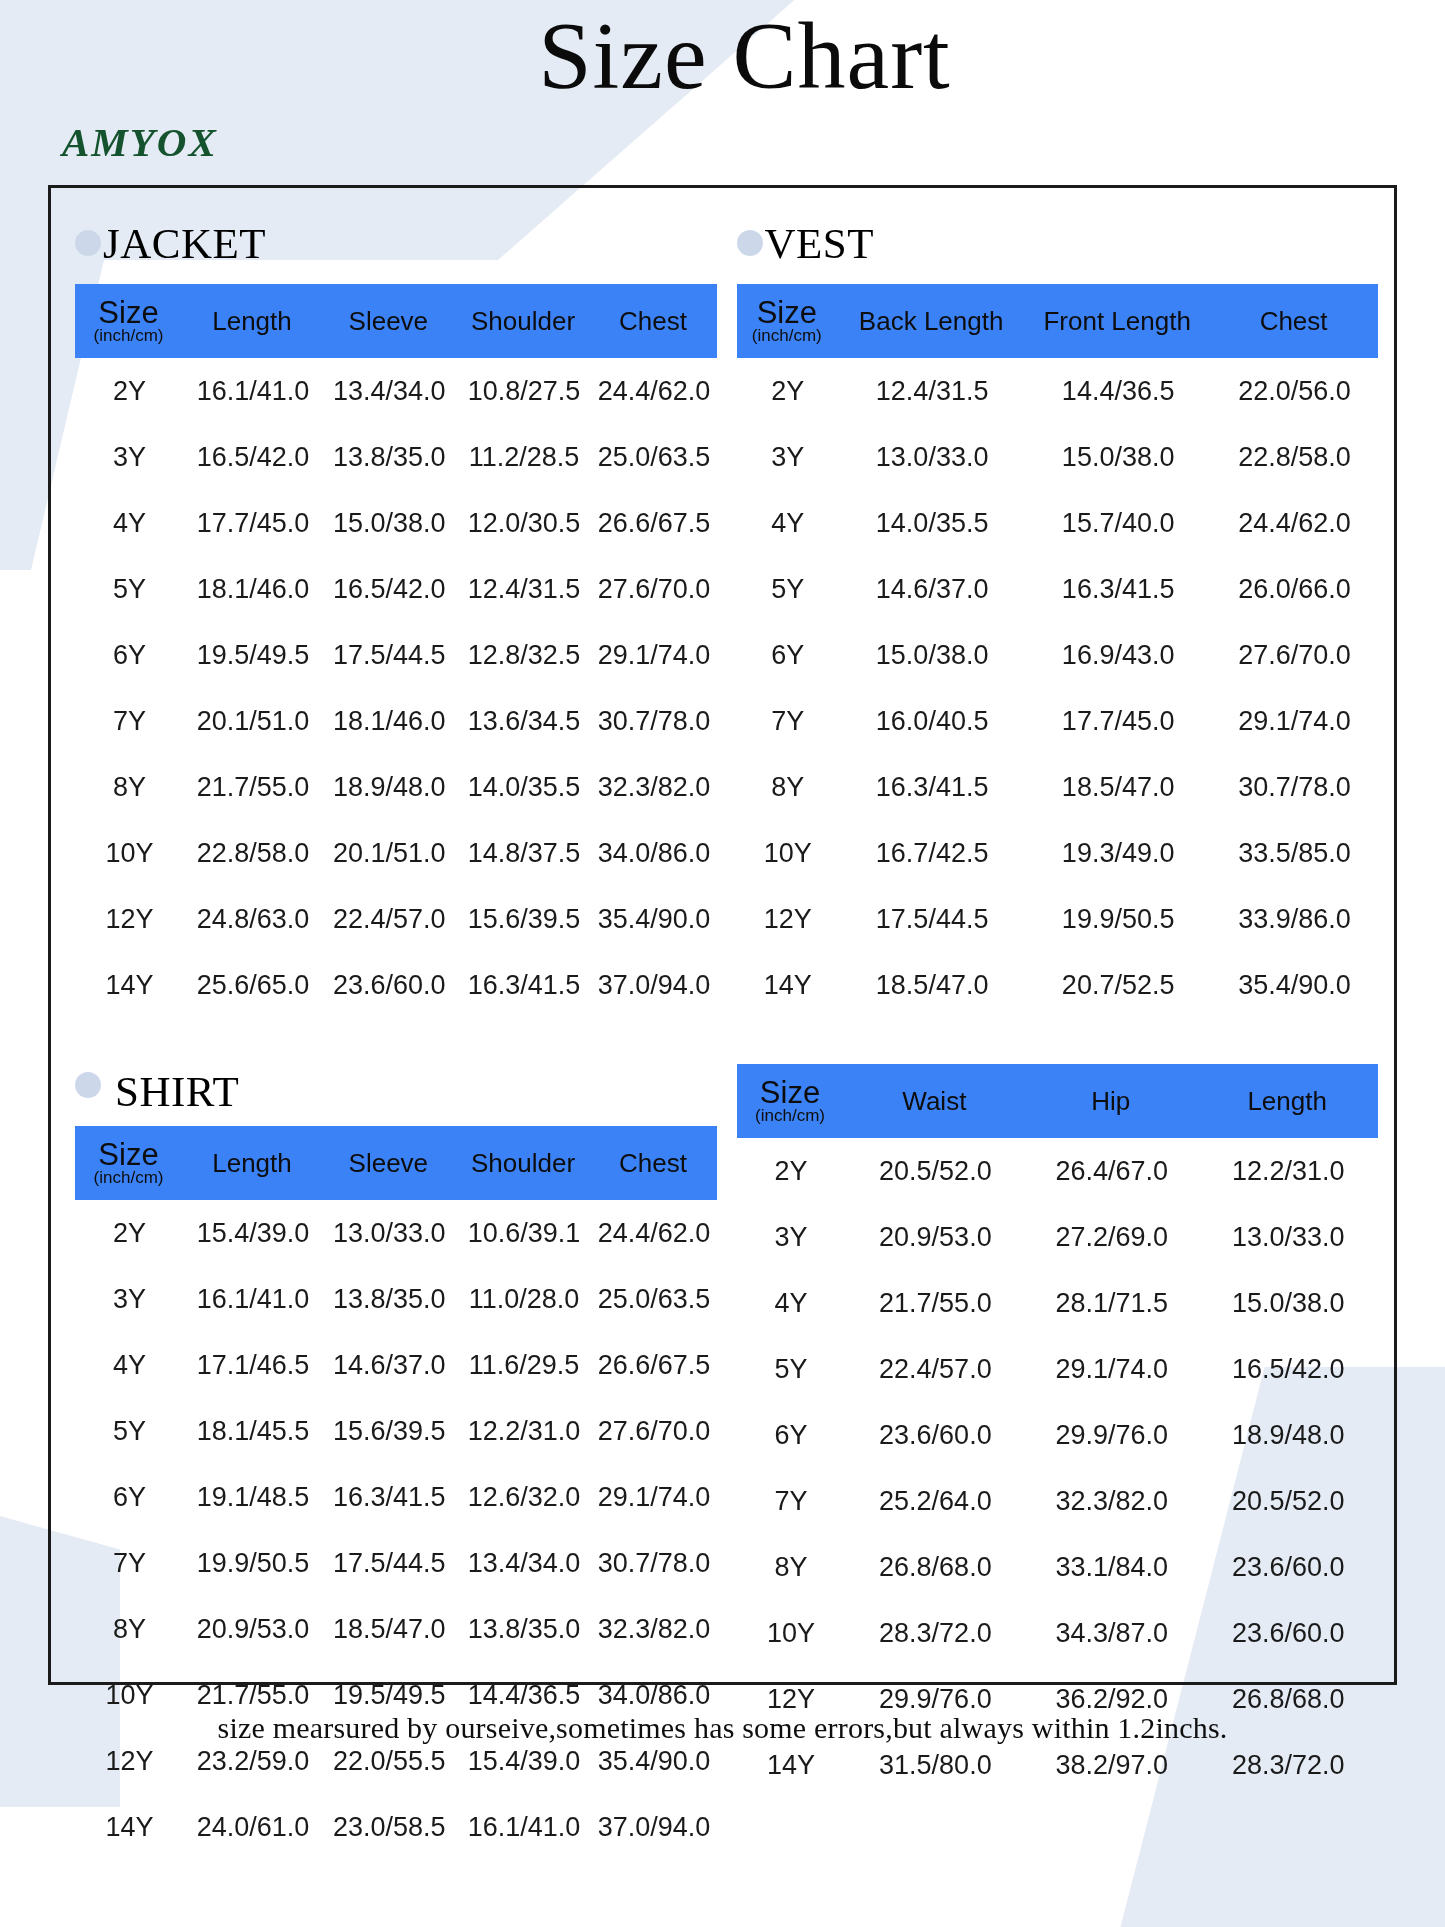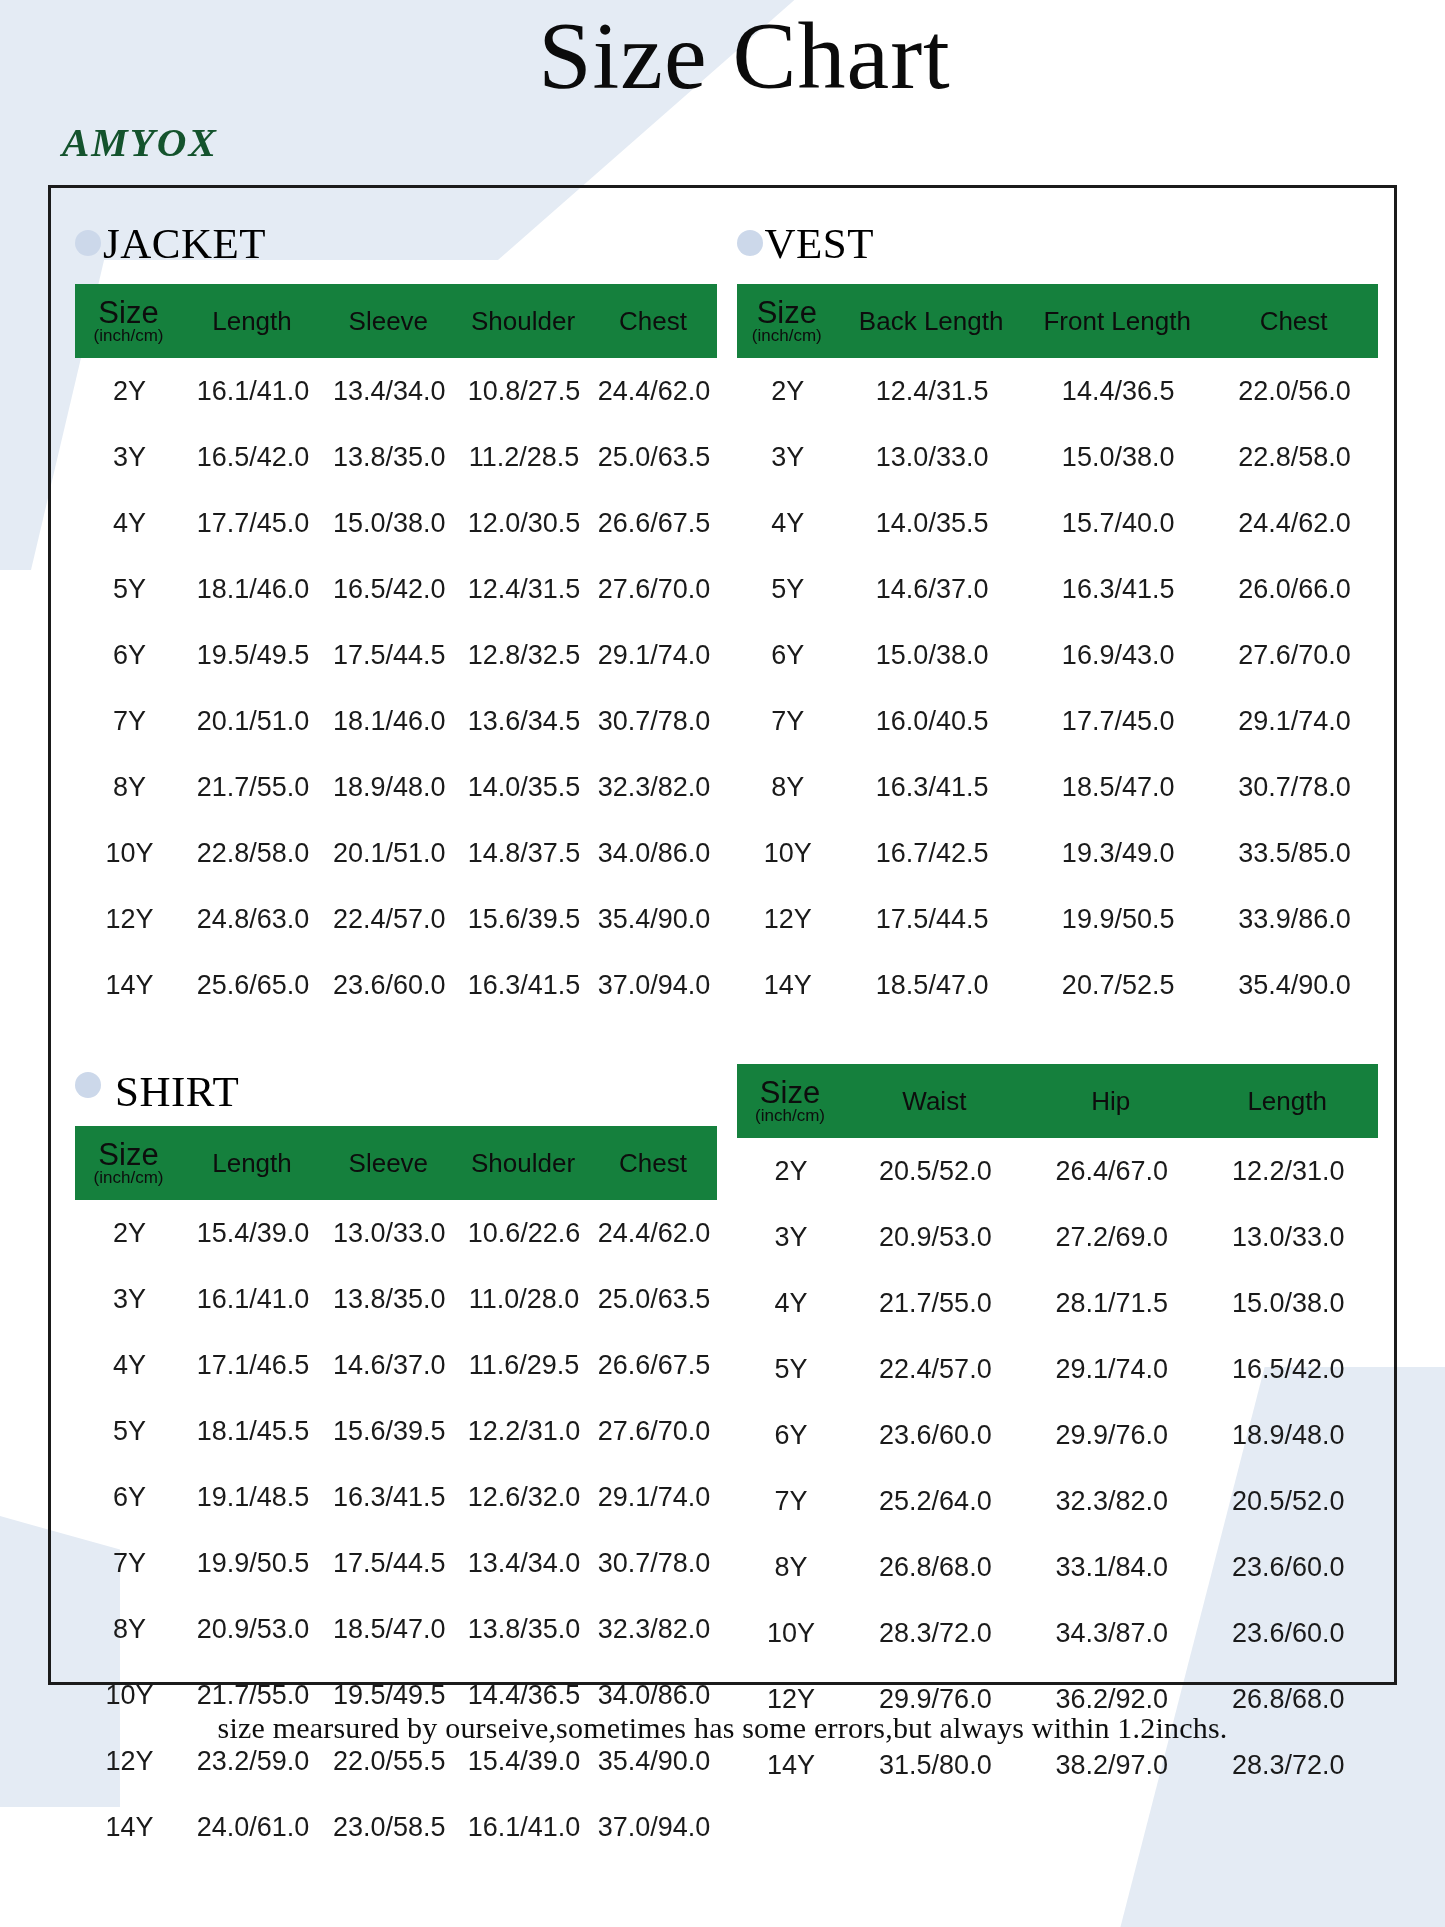--- a/index.html
+++ b/index.html
@@ -128,21 +128,21 @@
   .section-title.indented .label { margin-left: 14px; margin-top: 12px; }
 
   
   table.size-table {
     width: 100%;
     border-collapse: collapse;
     table-layout: fixed;
     margin-top: 10px;
   }
   table.size-table thead th {
-    background: #15803d;
+    background: #3b82f6;
     font-family: "Liberation Sans", sans-serif;
     font-size: 26px;
     font-weight: 400;
     color: #0d0d0d;
     padding: 11px 2px 11px 0;
     text-align: center;
     vertical-align: middle;
     height: 52px;
     white-space: nowrap;
   }
@@ -439,21 +439,21 @@
             <th>Sleeve</th>
             <th>Shoulder</th>
             <th>Chest</th>
           </tr>
         </thead>
         <tbody>
           <tr>
             <td class="size-cell">2Y</td>
             <td>15.4/39.0</td>
             <td>13.0/33.0</td>
-            <td>10.6/22.6</td>
+            <td>10.6/39.1</td>
             <td>24.4/62.0</td>
           </tr>
           <tr>
             <td class="size-cell">3Y</td>
             <td>16.1/41.0</td>
             <td>13.8/35.0</td>
             <td>11.0/28.0</td>
             <td>25.0/63.5</td>
           </tr>
           <tr>

